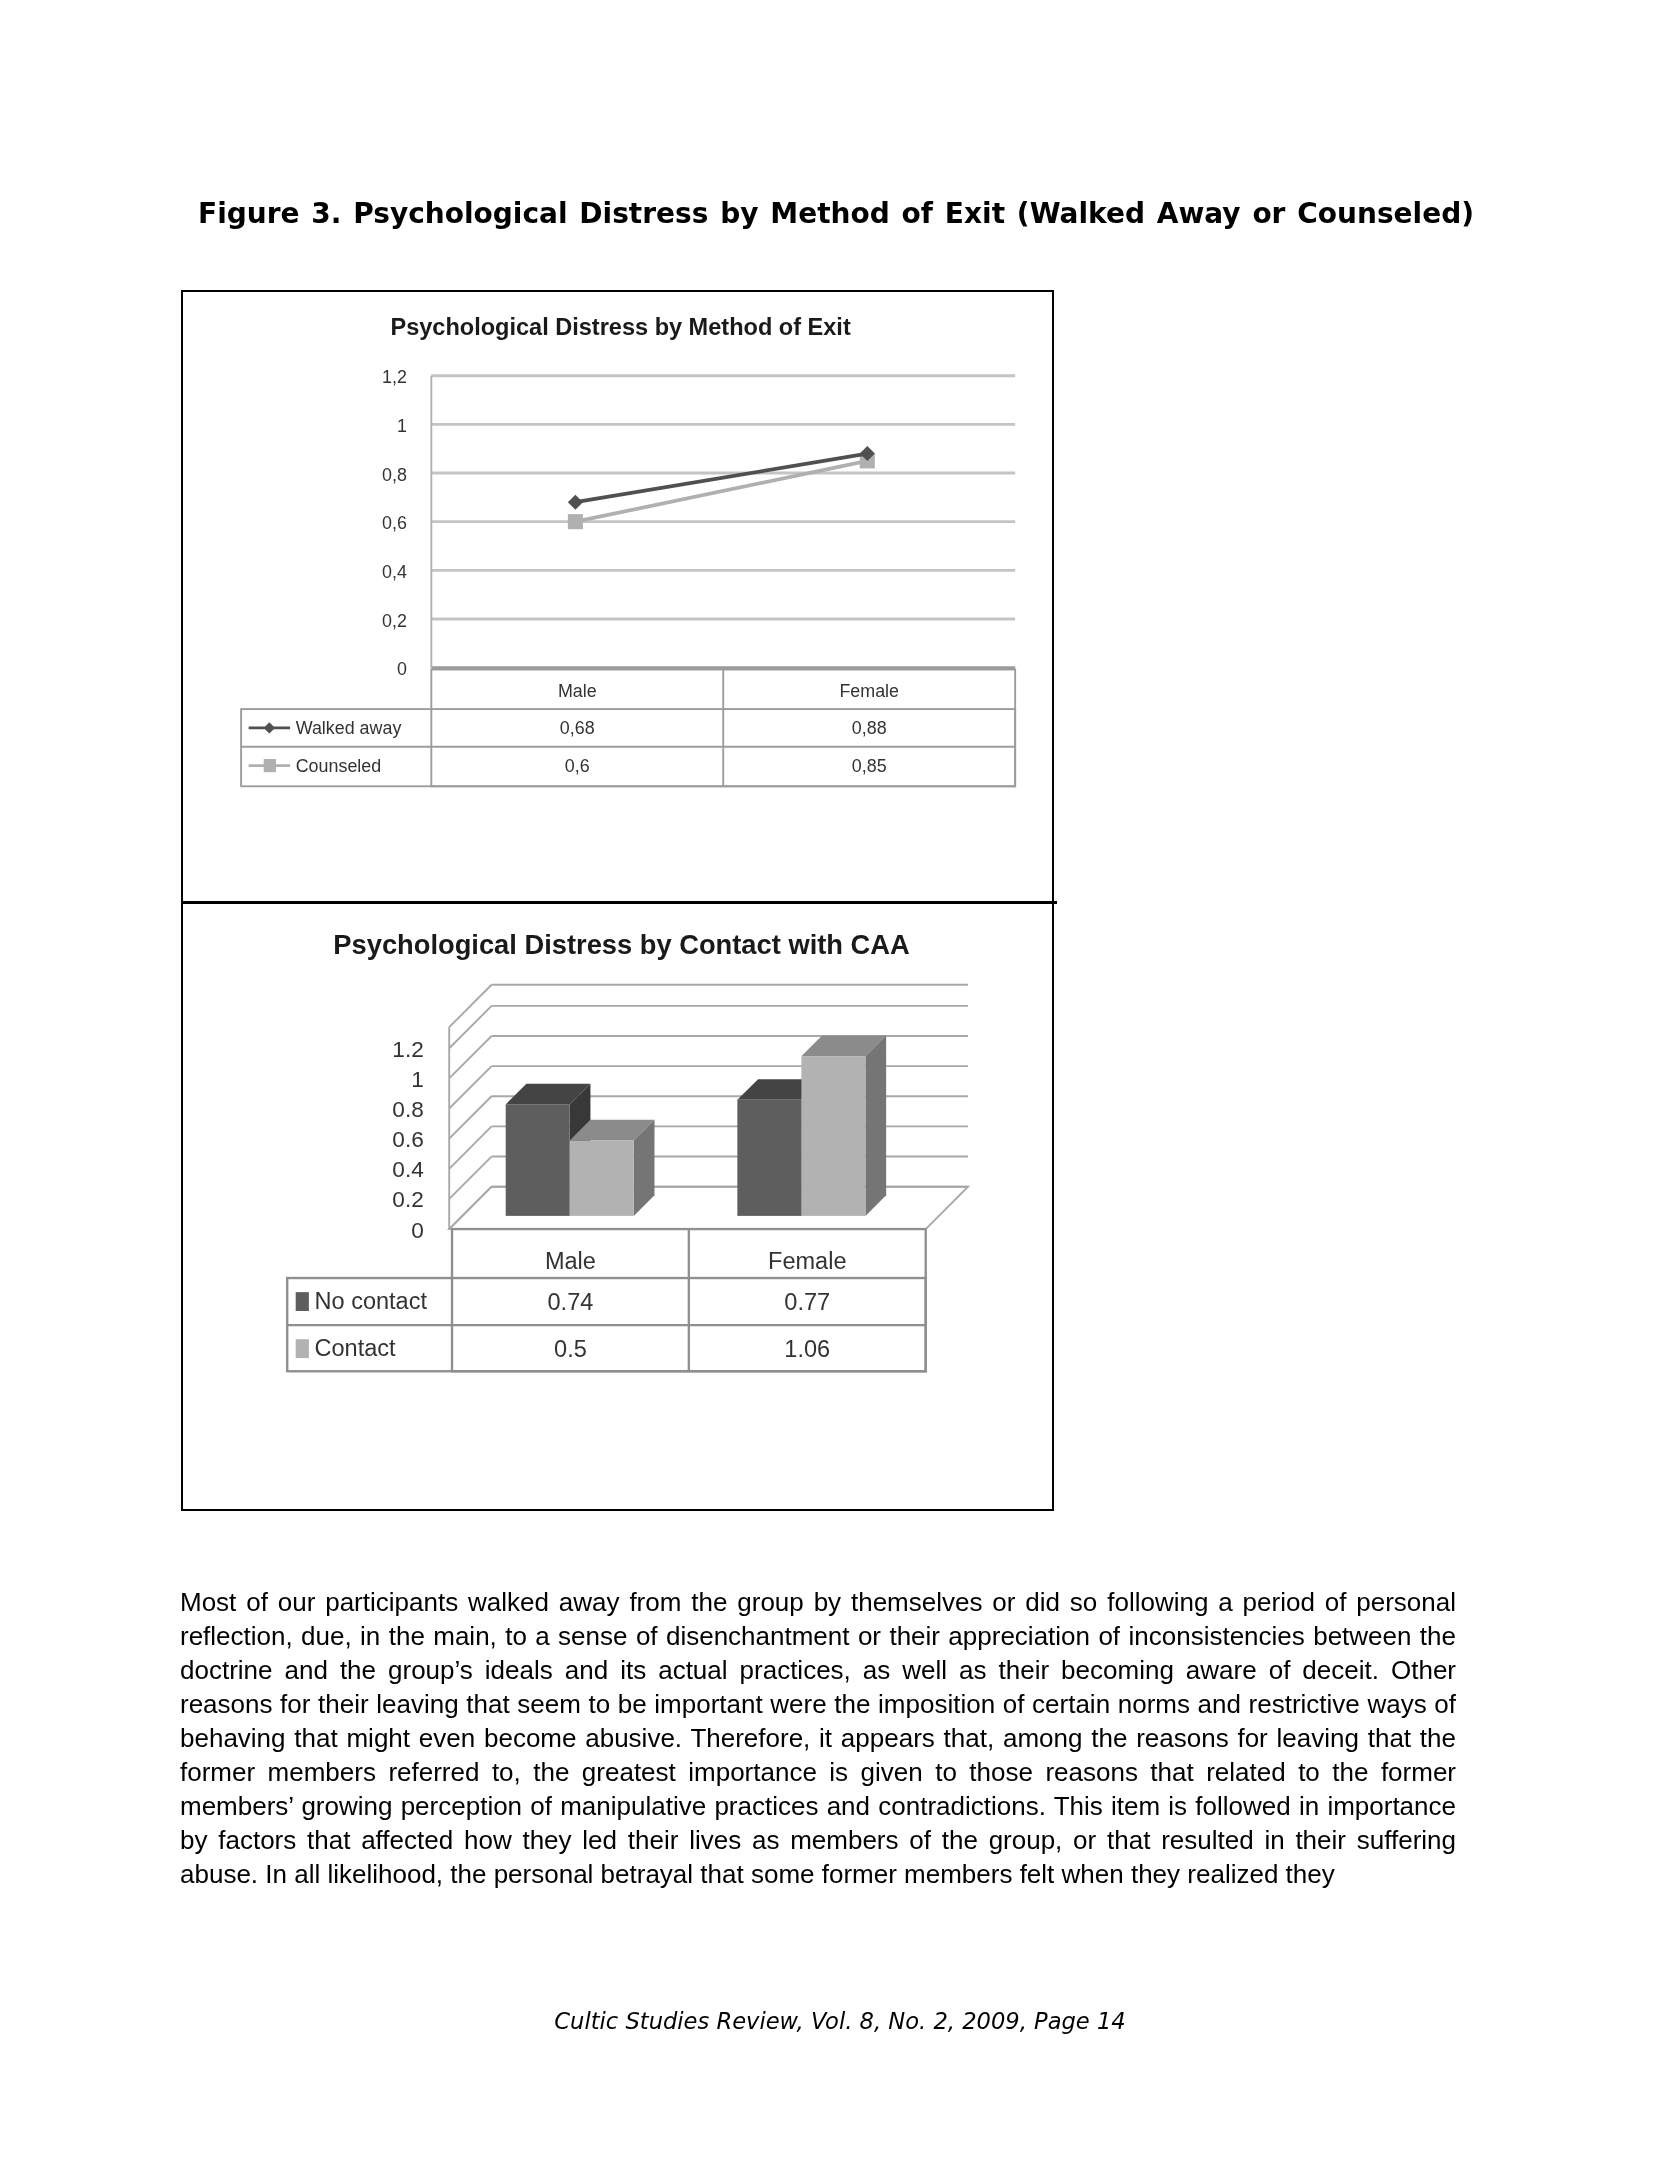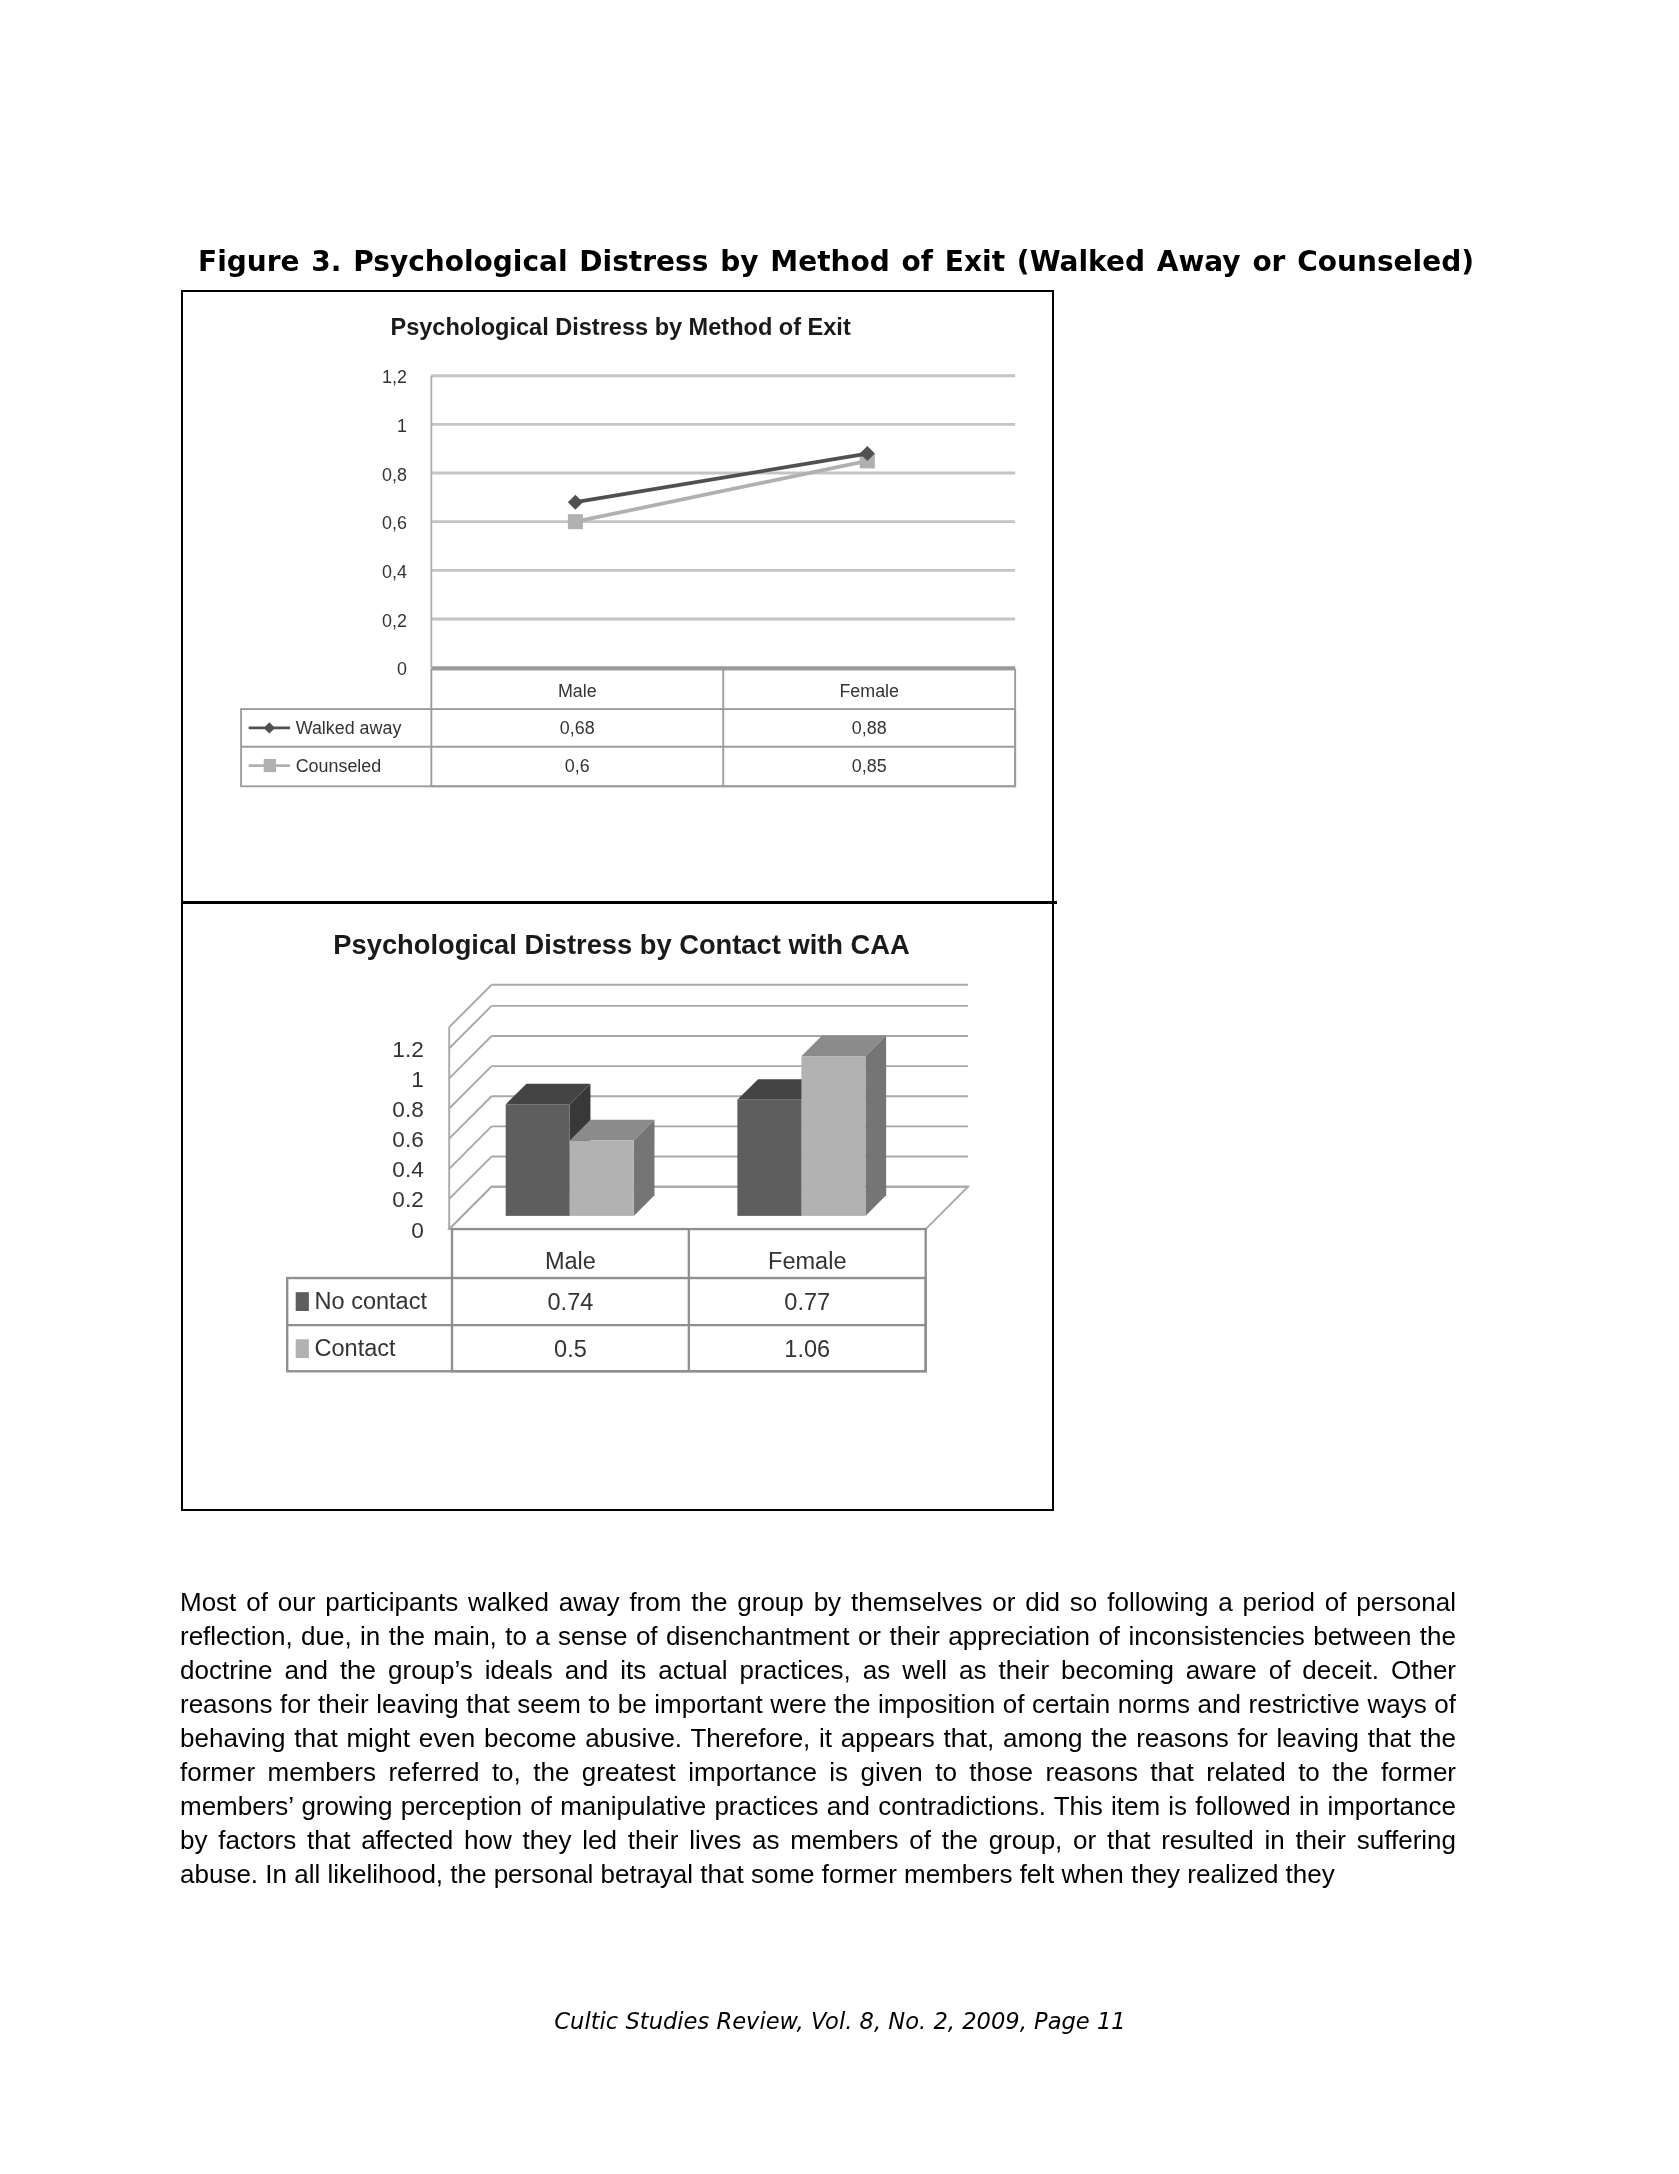--- a/index.html
+++ b/index.html
@@ -1,17 +1,17 @@
 <!DOCTYPE html>
 <html style="font-size:15px"><head>
 <meta charset="utf-8">
 <style>
   html, body { margin:0; padding:0; background:#ffffff; }
   body { width:1680px; height:2174px; position:relative; overflow:hidden; font-family:"DejaVu Sans", sans-serif; color:#000; }
-  .caption { position:absolute; left:198px; top:194px; width:1276px; font-family:"DejaVu Sans", sans-serif; font-weight:bold; font-size:28px; line-height:39px; text-align:justify; text-align-last:left;margin-top:48px; }
+  .caption { position:absolute; left:198px; top:194px; width:1276px; font-family:"DejaVu Sans", sans-serif; font-weight:bold; font-size:28px; line-height:39px; text-align:justify; text-align-last:left; }
   .caption .l1 { display:block; text-align:justify; text-align-last:justify; }
   .figbox { position:absolute; left:181px; top:290px; width:873px; height:1221px; border:2.8px solid #000; box-sizing:border-box; }
   .divider { position:absolute; left:181px; top:901px; width:876px; height:2.8px; background:#000; }
   svg text { font-family:"Liberation Sans", sans-serif; }
   .chart-svg { position:absolute; left:0; top:0; }
   .body-text { position:absolute; left:180px; top:1585px; width:1276px; font-family:Liberation Sans, sans-serif; font-size:26px; line-height:34px; text-align:justify; }
   .footer { position:absolute; left:0; width:1680px; top:2008px; text-align:center; font-family:"DejaVu Sans", sans-serif; font-style:italic; font-size:22.6px; }
 </style>
 </head>
 <body>
@@ -138,14 +138,14 @@
       <text x="857.25" y="1391" text-anchor="middle" font-size="25" fill="#333">0.77</text>
       <rect x="314" y="1422" width="14" height="20" fill="#b2b2b2"></rect>
       <text x="334" y="1440" font-size="25" fill="#333">Contact</text>
       <text x="605.75" y="1441" text-anchor="middle" font-size="25" fill="#333">0.5</text>
       <text x="857.25" y="1441" text-anchor="middle" font-size="25" fill="#333">1.06</text>
     </g>
 </svg>
 
 <div class="body-text">Most of our participants walked away from the group by themselves or did so following a period of personal reflection, due, in the main, to a sense of disenchantment or their appreciation of inconsistencies between the doctrine and the group’s ideals and its actual practices, as well as their becoming aware of deceit. Other reasons for their leaving that seem to be important were the imposition of certain norms and restrictive ways of behaving that might even become abusive. Therefore, it appears that, among the reasons for leaving that the former members referred to, the greatest importance is given to those reasons that related to the former members’ growing perception of manipulative practices and contradictions. This item is followed in importance by factors that affected how they led their lives as members of the group, or that resulted in their suffering abuse. In all likelihood, the personal betrayal that some former members felt when they realized they</div>
 
-<div class="footer">Cultic Studies Review, Vol. 8, No. 2, 2009, Page 11</div>
+<div class="footer">Cultic Studies Review, Vol. 8, No. 2, 2009, Page 14</div>
 
 
 </body></html>

